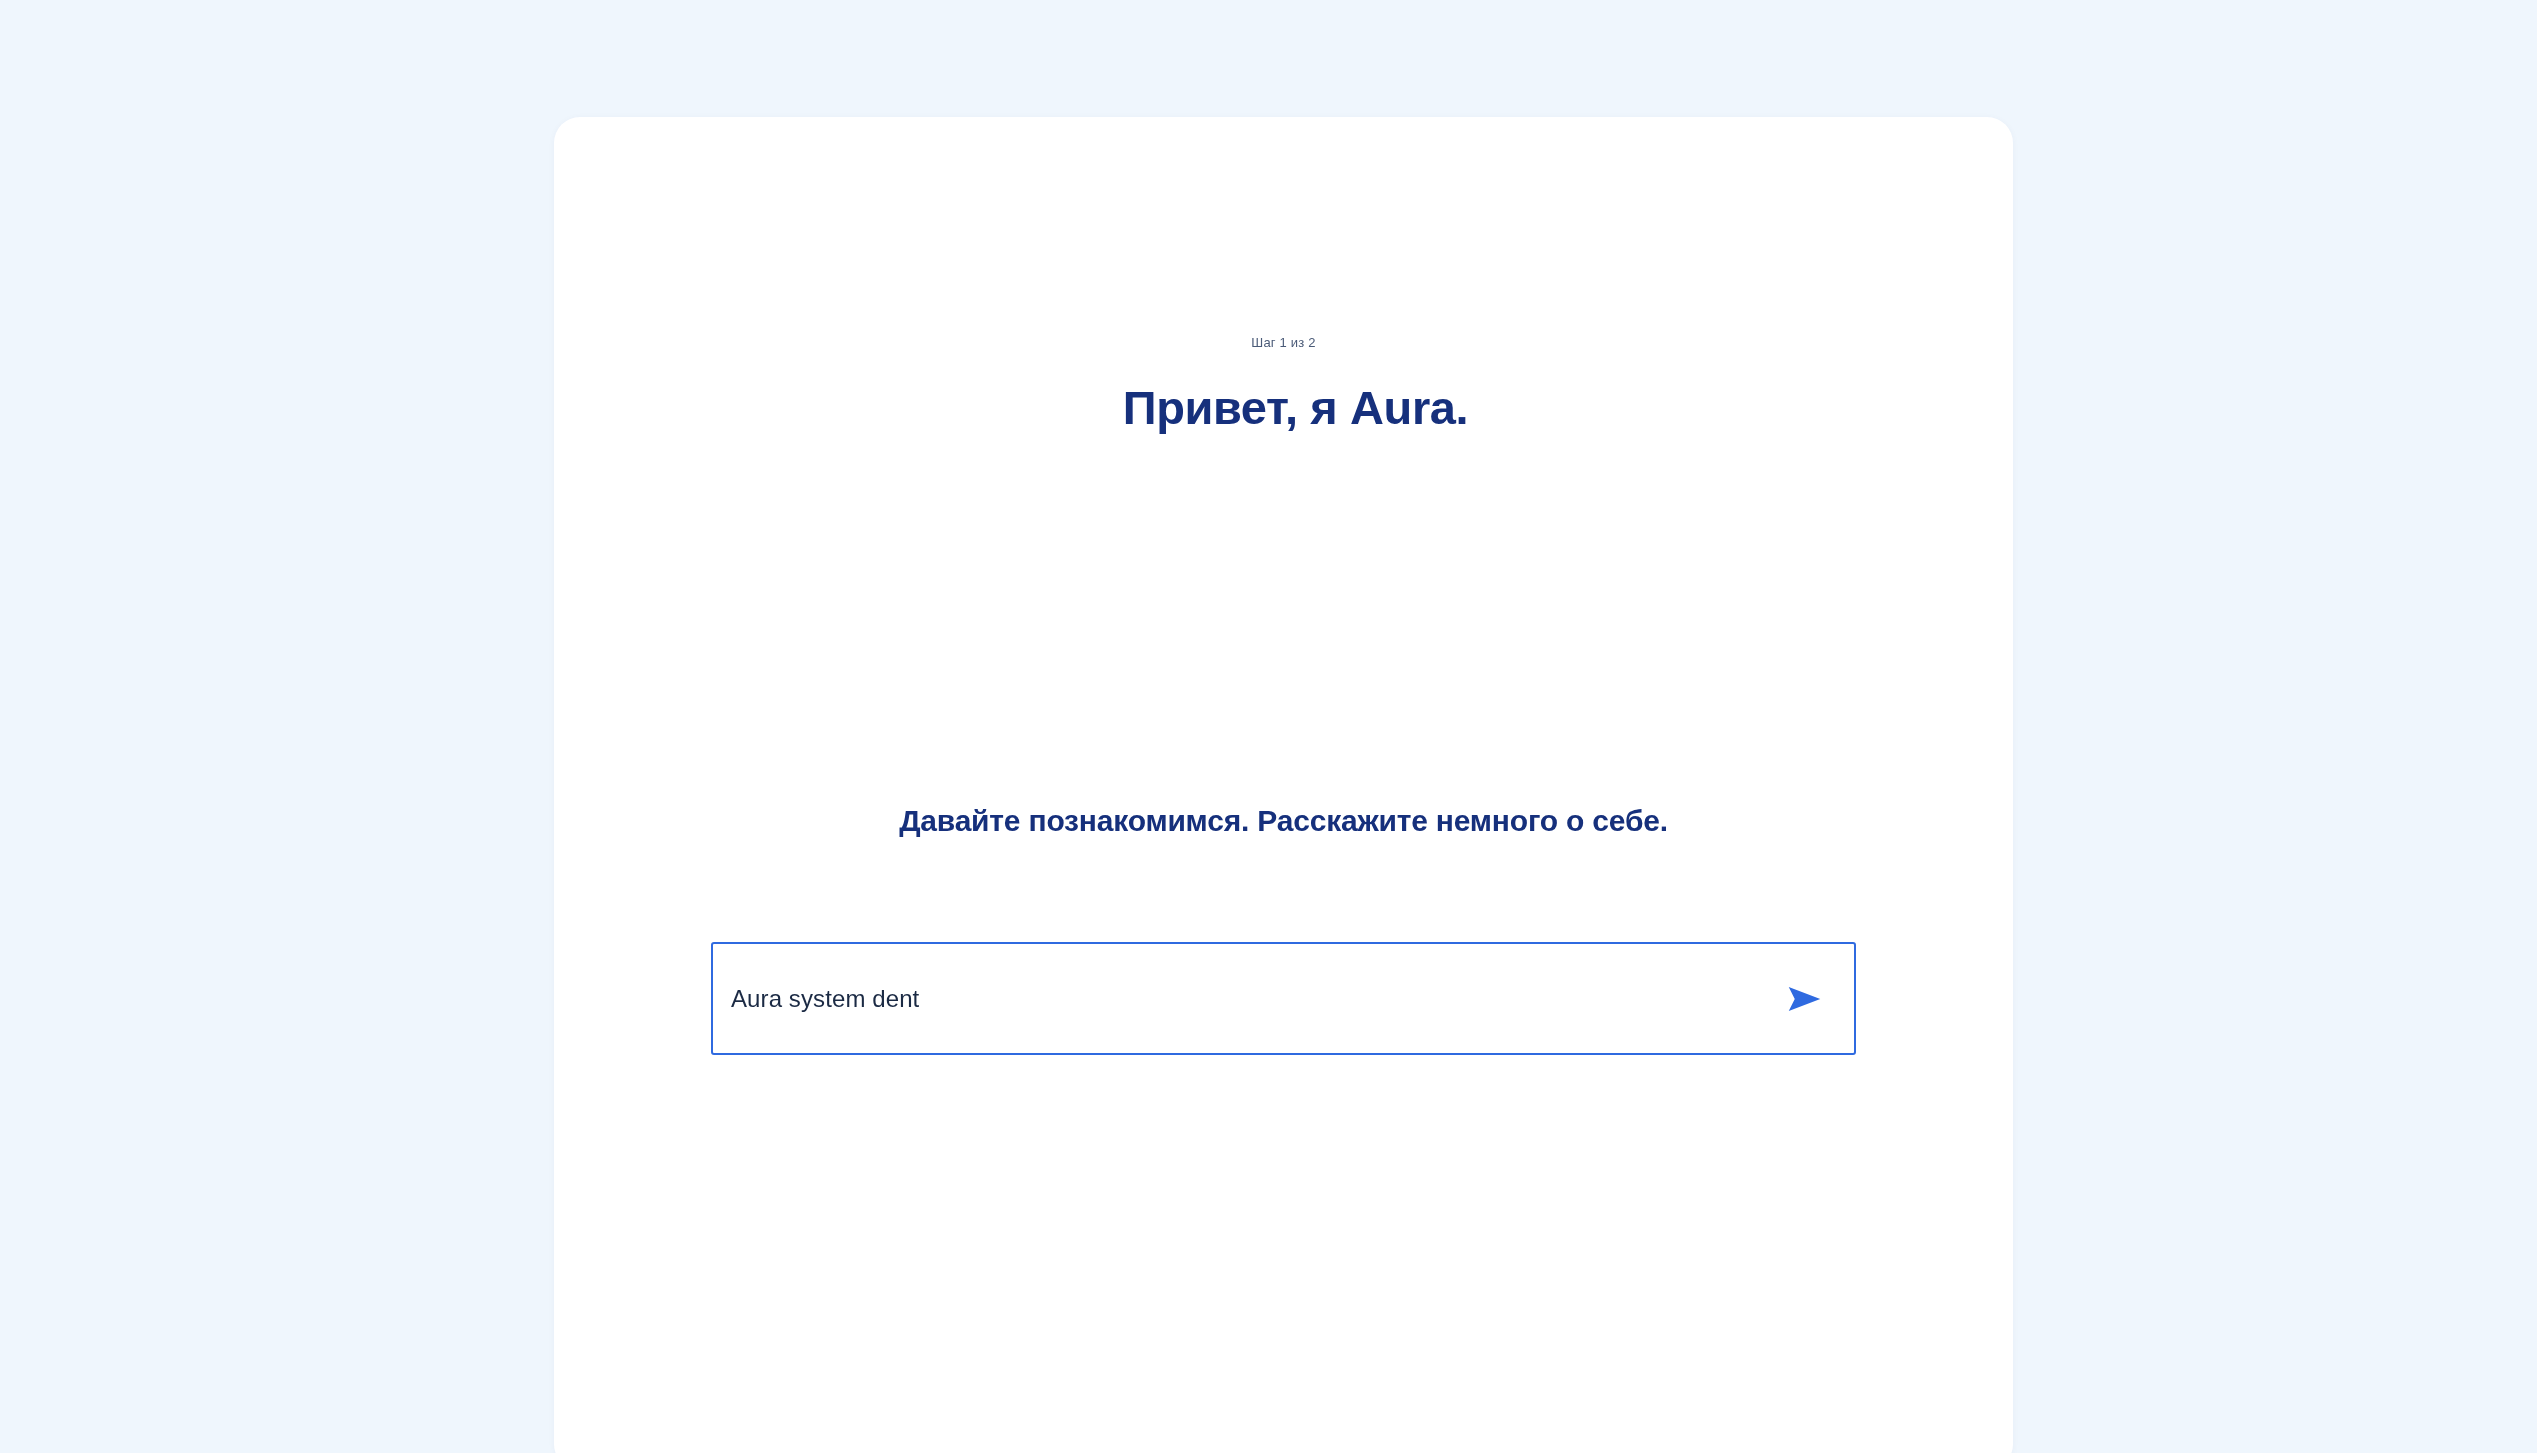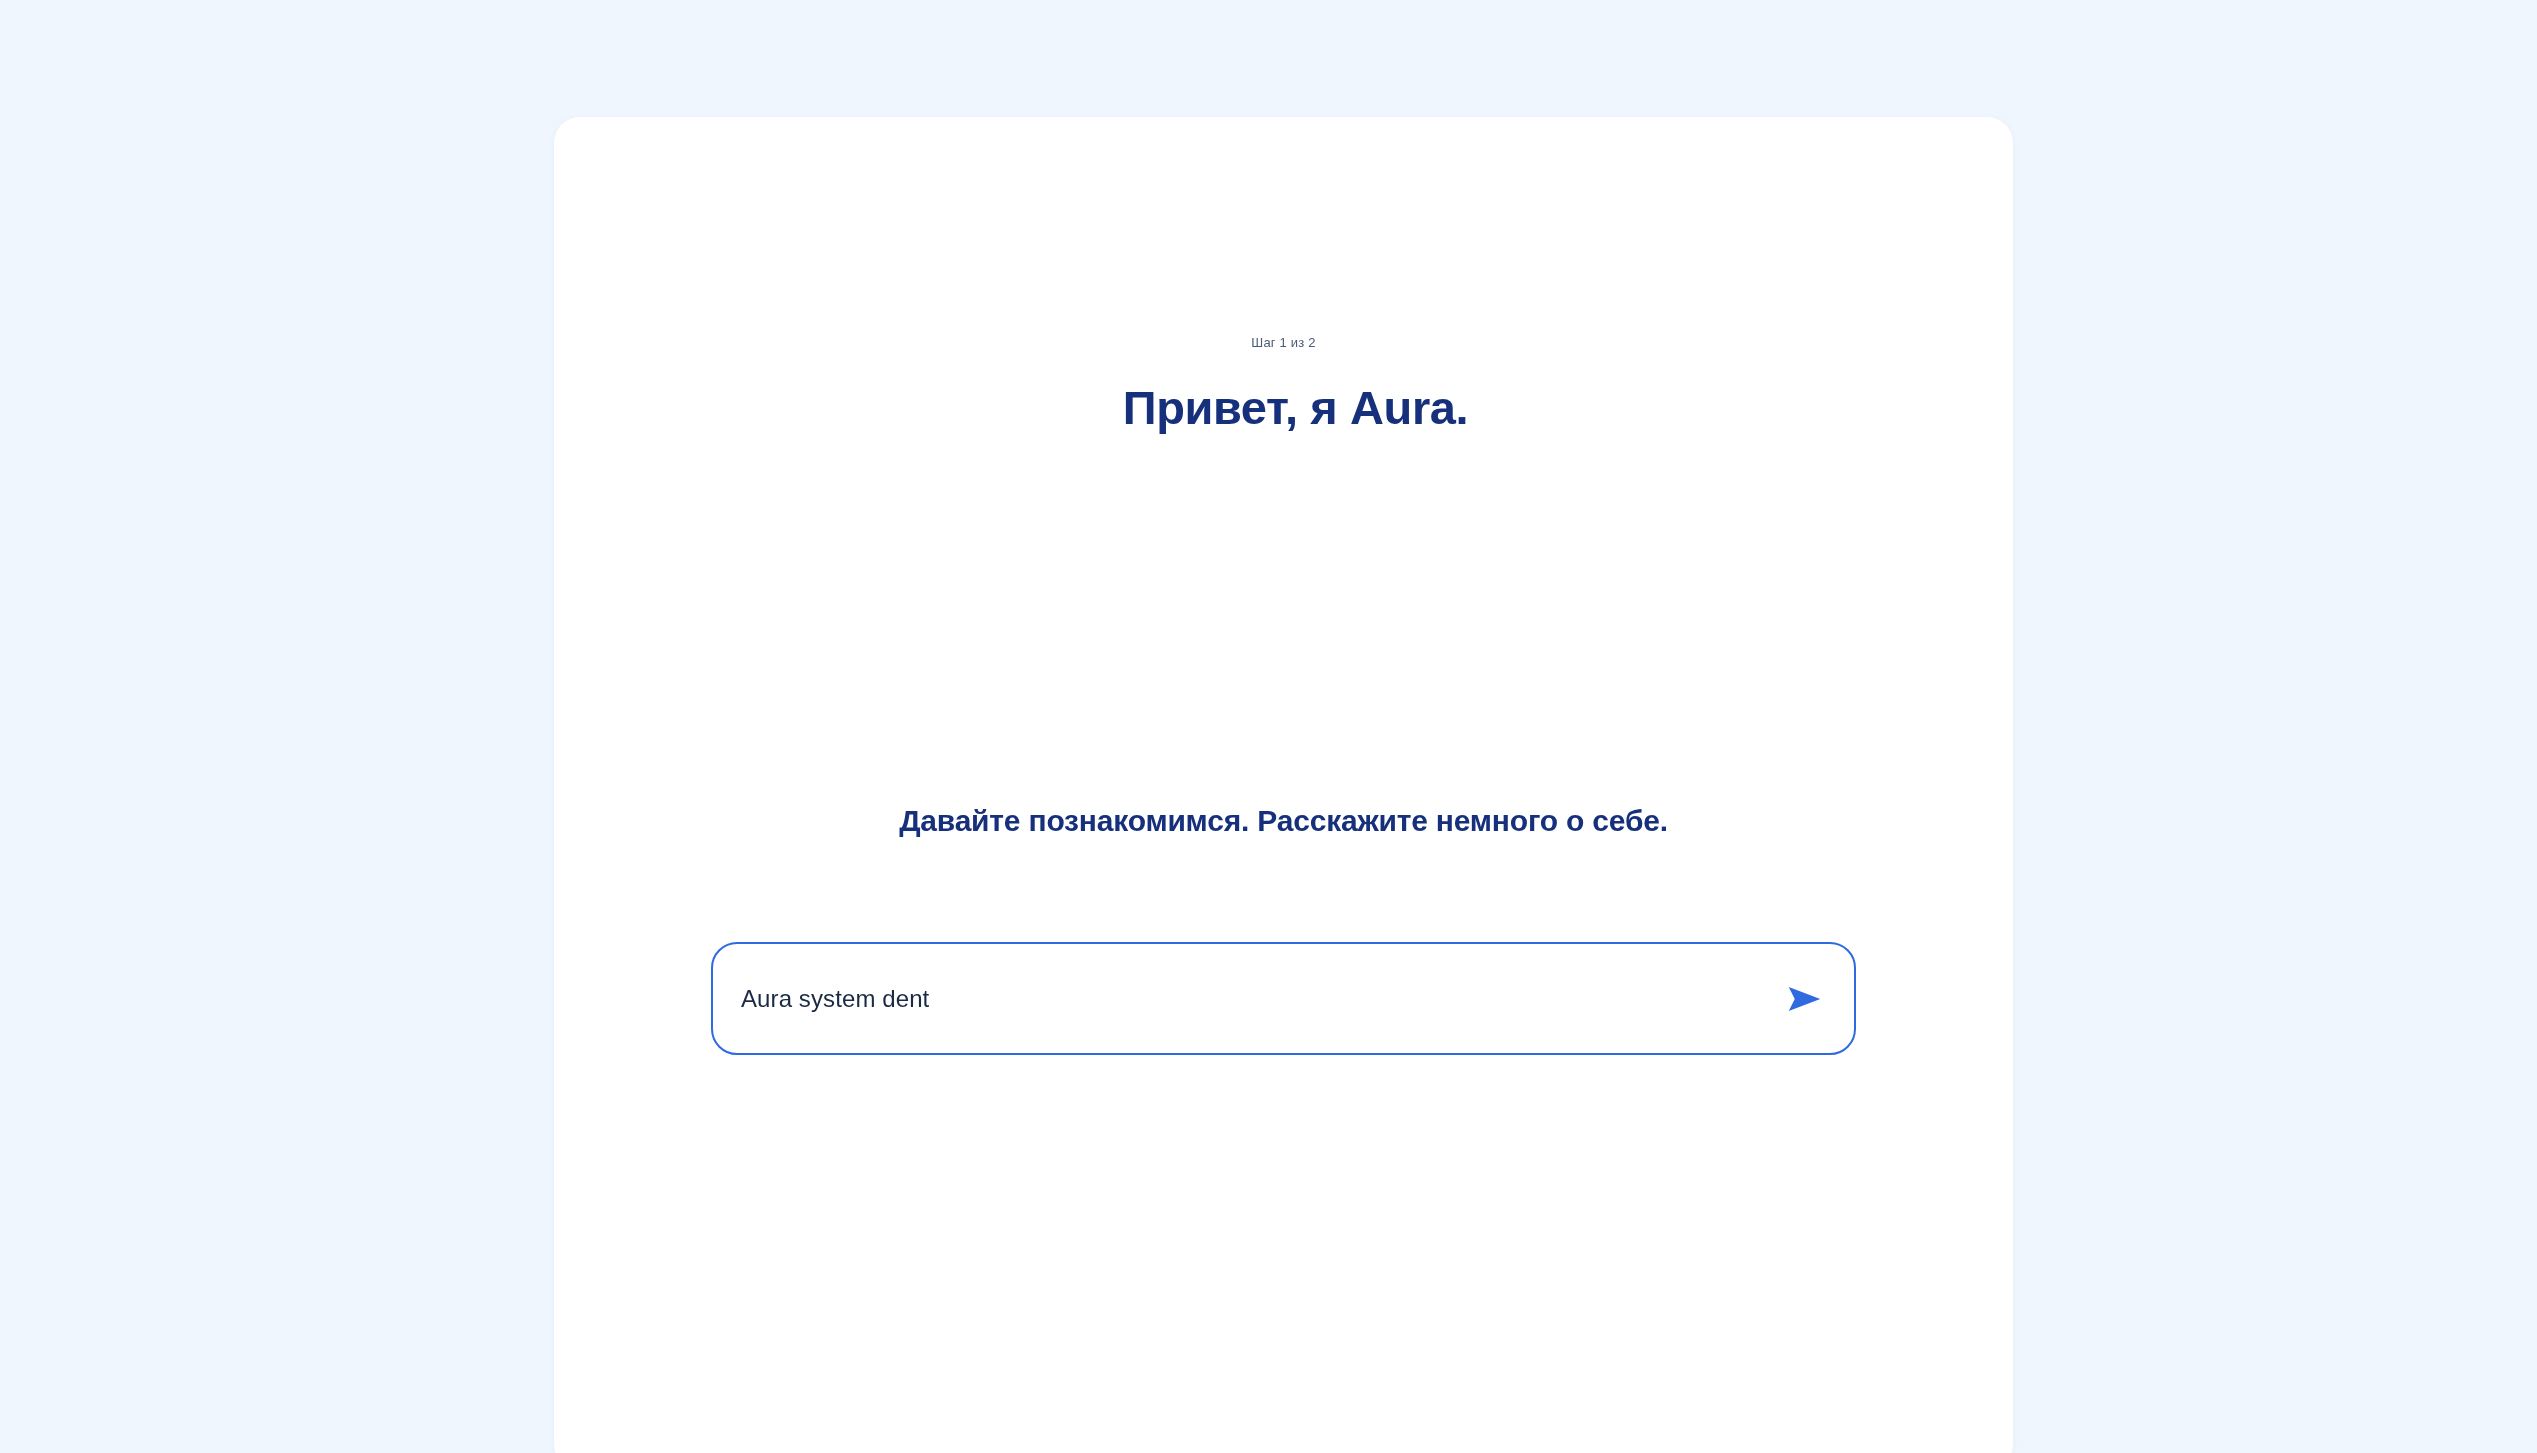--- a/index.html
+++ b/index.html
@@ -83,26 +83,26 @@
   }
 
   
   .input-wrap {
     position: absolute;
     left: 157px;
     top: 825px;
     width: 1145px;
     height: 113px;
     border: 2.3px solid #2f6ae0;
-    border-radius: 26px;
+    border-radius: 3px;
     box-sizing: border-box;
     background: #ffffff;
     display: flex;
     align-items: center;
-    padding: 0 23px 0 28px;
+    padding: 0 23px 0 18px;
   }
 
   .company-input {
     flex: 1 1 auto;
     height: 100%;
     border: none;
     outline: none;
     background: transparent;
     font-family: "Liberation Sans", sans-serif;
     font-size: 24px;

